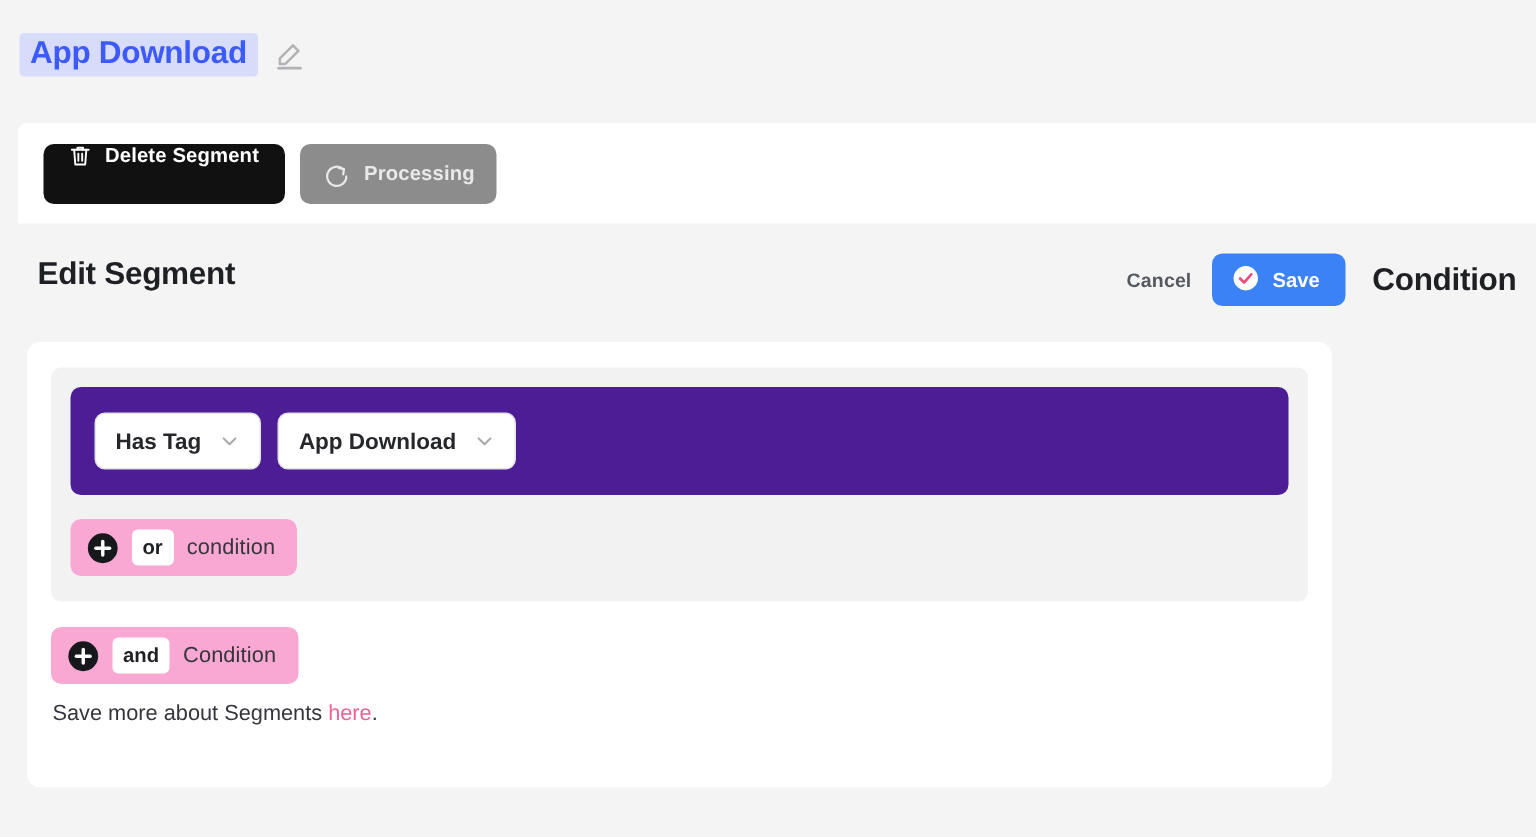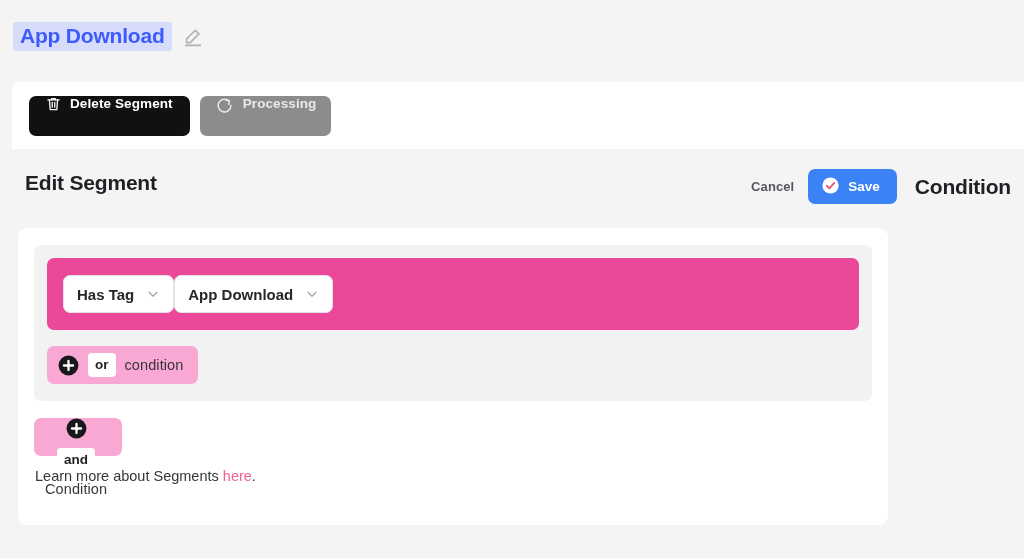--- a/index.html
+++ b/index.html
@@ -74,21 +74,21 @@
     letter-spacing: 0.1px;
     cursor: pointer;
   }
   .btn-delete {
     background: #111111;
     color: #ffffff;
   }
   .btn-processing {
     background: #8c8c8c;
     color: #e9e9e9;
-    padding: 0 15px;
+    padding: 12px 15px;
   }
   .btn svg { display: block; }
 
   
   .edit-header {
     position: absolute;
     left: 0;
     top: 163px;
     width: 1024px;
     height: 46px;
@@ -152,25 +152,26 @@
     border-radius: 9px;
     box-sizing: border-box;
     padding: 17px 16px 0 16px;
   }
   .group-box {
     background: #f2f2f3;
     border-radius: 7px;
     padding: 13px 13px 17px 13px;
   }
   .condition-row {
-    background: #ec4899;
+    background: #4c1d95;
     border-radius: 7px;
     padding: 17px 16px;
     display: flex;
     align-items: center;
+    gap: 11px;
   }
   .select {
     display: inline-flex;
     align-items: center;
     gap: 12px;
     background: #ffffff;
     border: 1px solid #e4e4e6;
     border-radius: 7px;
     height: 38px;
     padding: 0 13px;
@@ -195,21 +196,20 @@
     padding: 0 15px 0 11px;
     cursor: pointer;
     box-sizing: border-box;
   }
   .chip-or {
     margin-top: 16px;
   }
   .chip-and {
     margin-top: 17px;
     margin-left: 0;
-    flex-direction: column;
   }
   .plus-circle {
     width: 21px;
     height: 21px;
     display: block;
   }
   .chip-kw {
     background: #ffffff;
     border-radius: 4px;
     padding: 5px 7px;
@@ -336,15 +336,15 @@
       <svg class="plus-circle" viewBox="0 0 22 22">
         <circle cx="11" cy="11" r="10.4" fill="#17181c"></circle>
         <line x1="11" y1="6.2" x2="11" y2="15.8" stroke="#ffffff" stroke-width="2.4" stroke-linecap="round"></line>
         <line x1="6.2" y1="11" x2="15.8" y2="11" stroke="#ffffff" stroke-width="2.4" stroke-linecap="round"></line>
       </svg>
     </span>
     <span class="chip-kw">and</span>
     <span class="chip-text">Condition</span>
   </div>
 
-  <div class="learn-more"><span>Learn more about Segments </span><a href="#">here</a><span>.</span></div>
+  <div class="learn-more"><span>Save more about Segments </span><a href="#">here</a><span>.</span></div>
 
 </div>
 
 </body></html>

